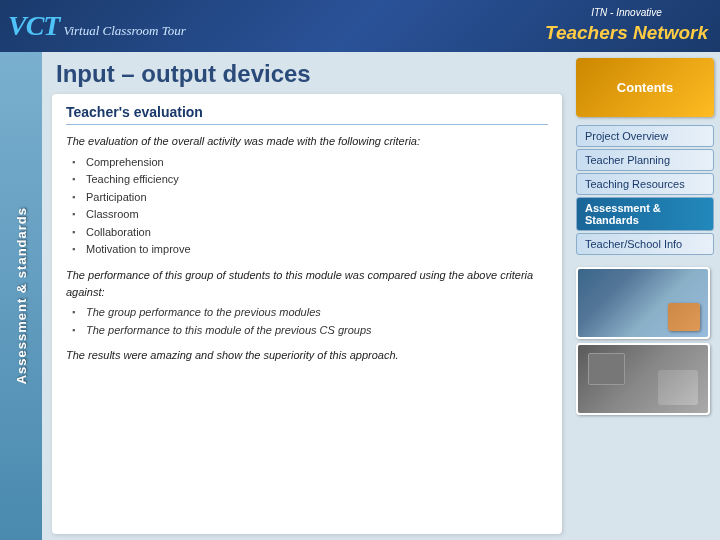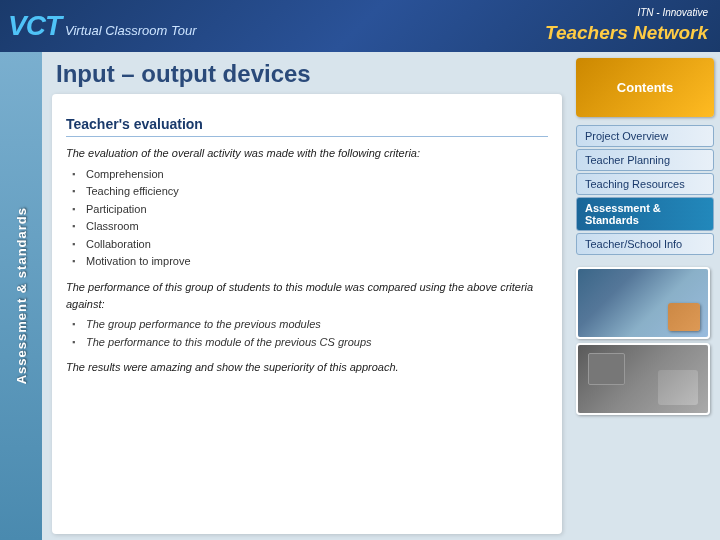--- a/index.html
+++ b/index.html
@@ -19,20 +19,21 @@
       display: flex;
       align-items: center;
       justify-content: space-between;
       padding: 0 12px 0 8px;
       position: relative;
     }
 
     .header-left {
       display: flex;
       align-items: center;
+      font-family: Liberation Serif, serif;
     }
 
     .vct-logo {
       display: flex;
       align-items: baseline;
       gap: 4px;
     }
 
     .vct-text {
       font-size: 28px;
@@ -49,20 +50,21 @@
     }
 
     .header-right {
       text-align: right;
     }
 
     .itn-logo {
       color: white;
       font-size: 11px;
       line-height: 1.4;
+      text-align: center;
     }
 
     .itn-logo .itn-line1 {
       font-size: 10px;
       font-style: italic;
     }
 
     .itn-logo .itn-bold {
       font-size: 19px;
       font-weight: bold;
@@ -110,21 +112,21 @@
       font-weight: bold;
       color: #2a4a7a;
       margin-bottom: 6px;
       padding-left: 4px;
     }
 
     .content-panel {
       background: white;
       flex: 1;
       border-radius: 4px;
-      padding: 22px 14px;
+      padding: 10px 14px;
       margin-bottom: 6px;
       box-shadow: 1px 1px 4px rgba(0,0,0,0.15);
     }
 
     .teacher-eval-title {
       font-size: 14px;
       font-weight: bold;
       color: #1a3a6b;
       margin-bottom: 8px;
       border-bottom: 1px solid #99bbdd;

